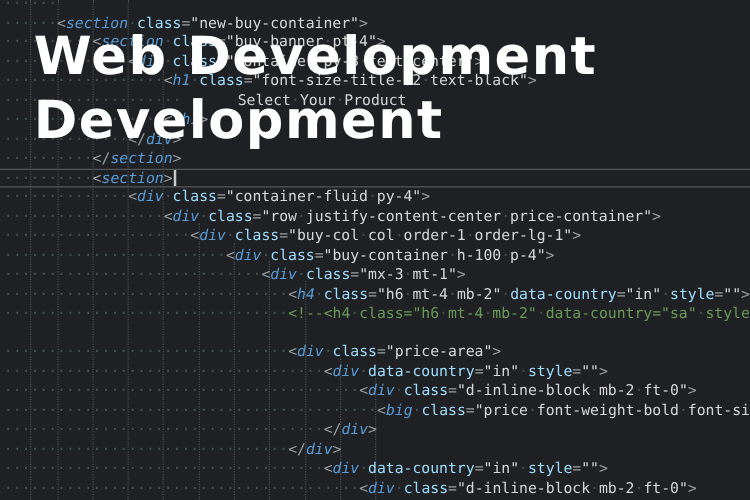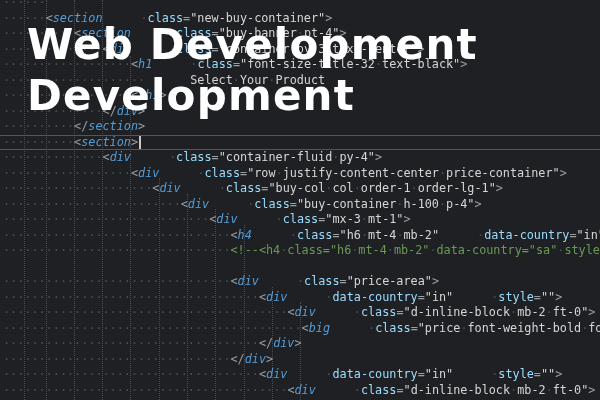--- a/index.html
+++ b/index.html
@@ -13,21 +13,21 @@
     position:absolute;left:0;top:-5px;width:600px;
     font-size:11.8px;line-height:15.5px;white-space:pre;
     color:#d4d4d4;
   }
   .line{height:15.5px;width:600px;padding-left:3px;box-sizing:border-box;overflow:hidden;}
   .line.current{
     border-top:1px solid #54575a;border-bottom:1px solid #54575a;
     height:15.5px;line-height:13.5px;
   }
   .t-tag{color:var(--c-tag);font-style:italic;}
-  .t-attr{color:var(--c-attr);margin-left:38px;}
+  .t-attr{color:var(--c-attr);}
   .t-str{color:var(--c-str);}
   .t-p{color:var(--c-punct);}
   .t-txt{color:var(--c-text);margin-left:45px;}
   .t-com{color:var(--c-com);}
   .ws{color:#445350;}
   .cursor{
     display:inline-block;width:2px;height:13px;background:#c8c8c8;
     vertical-align:middle;margin-left:1px;
   }
   

